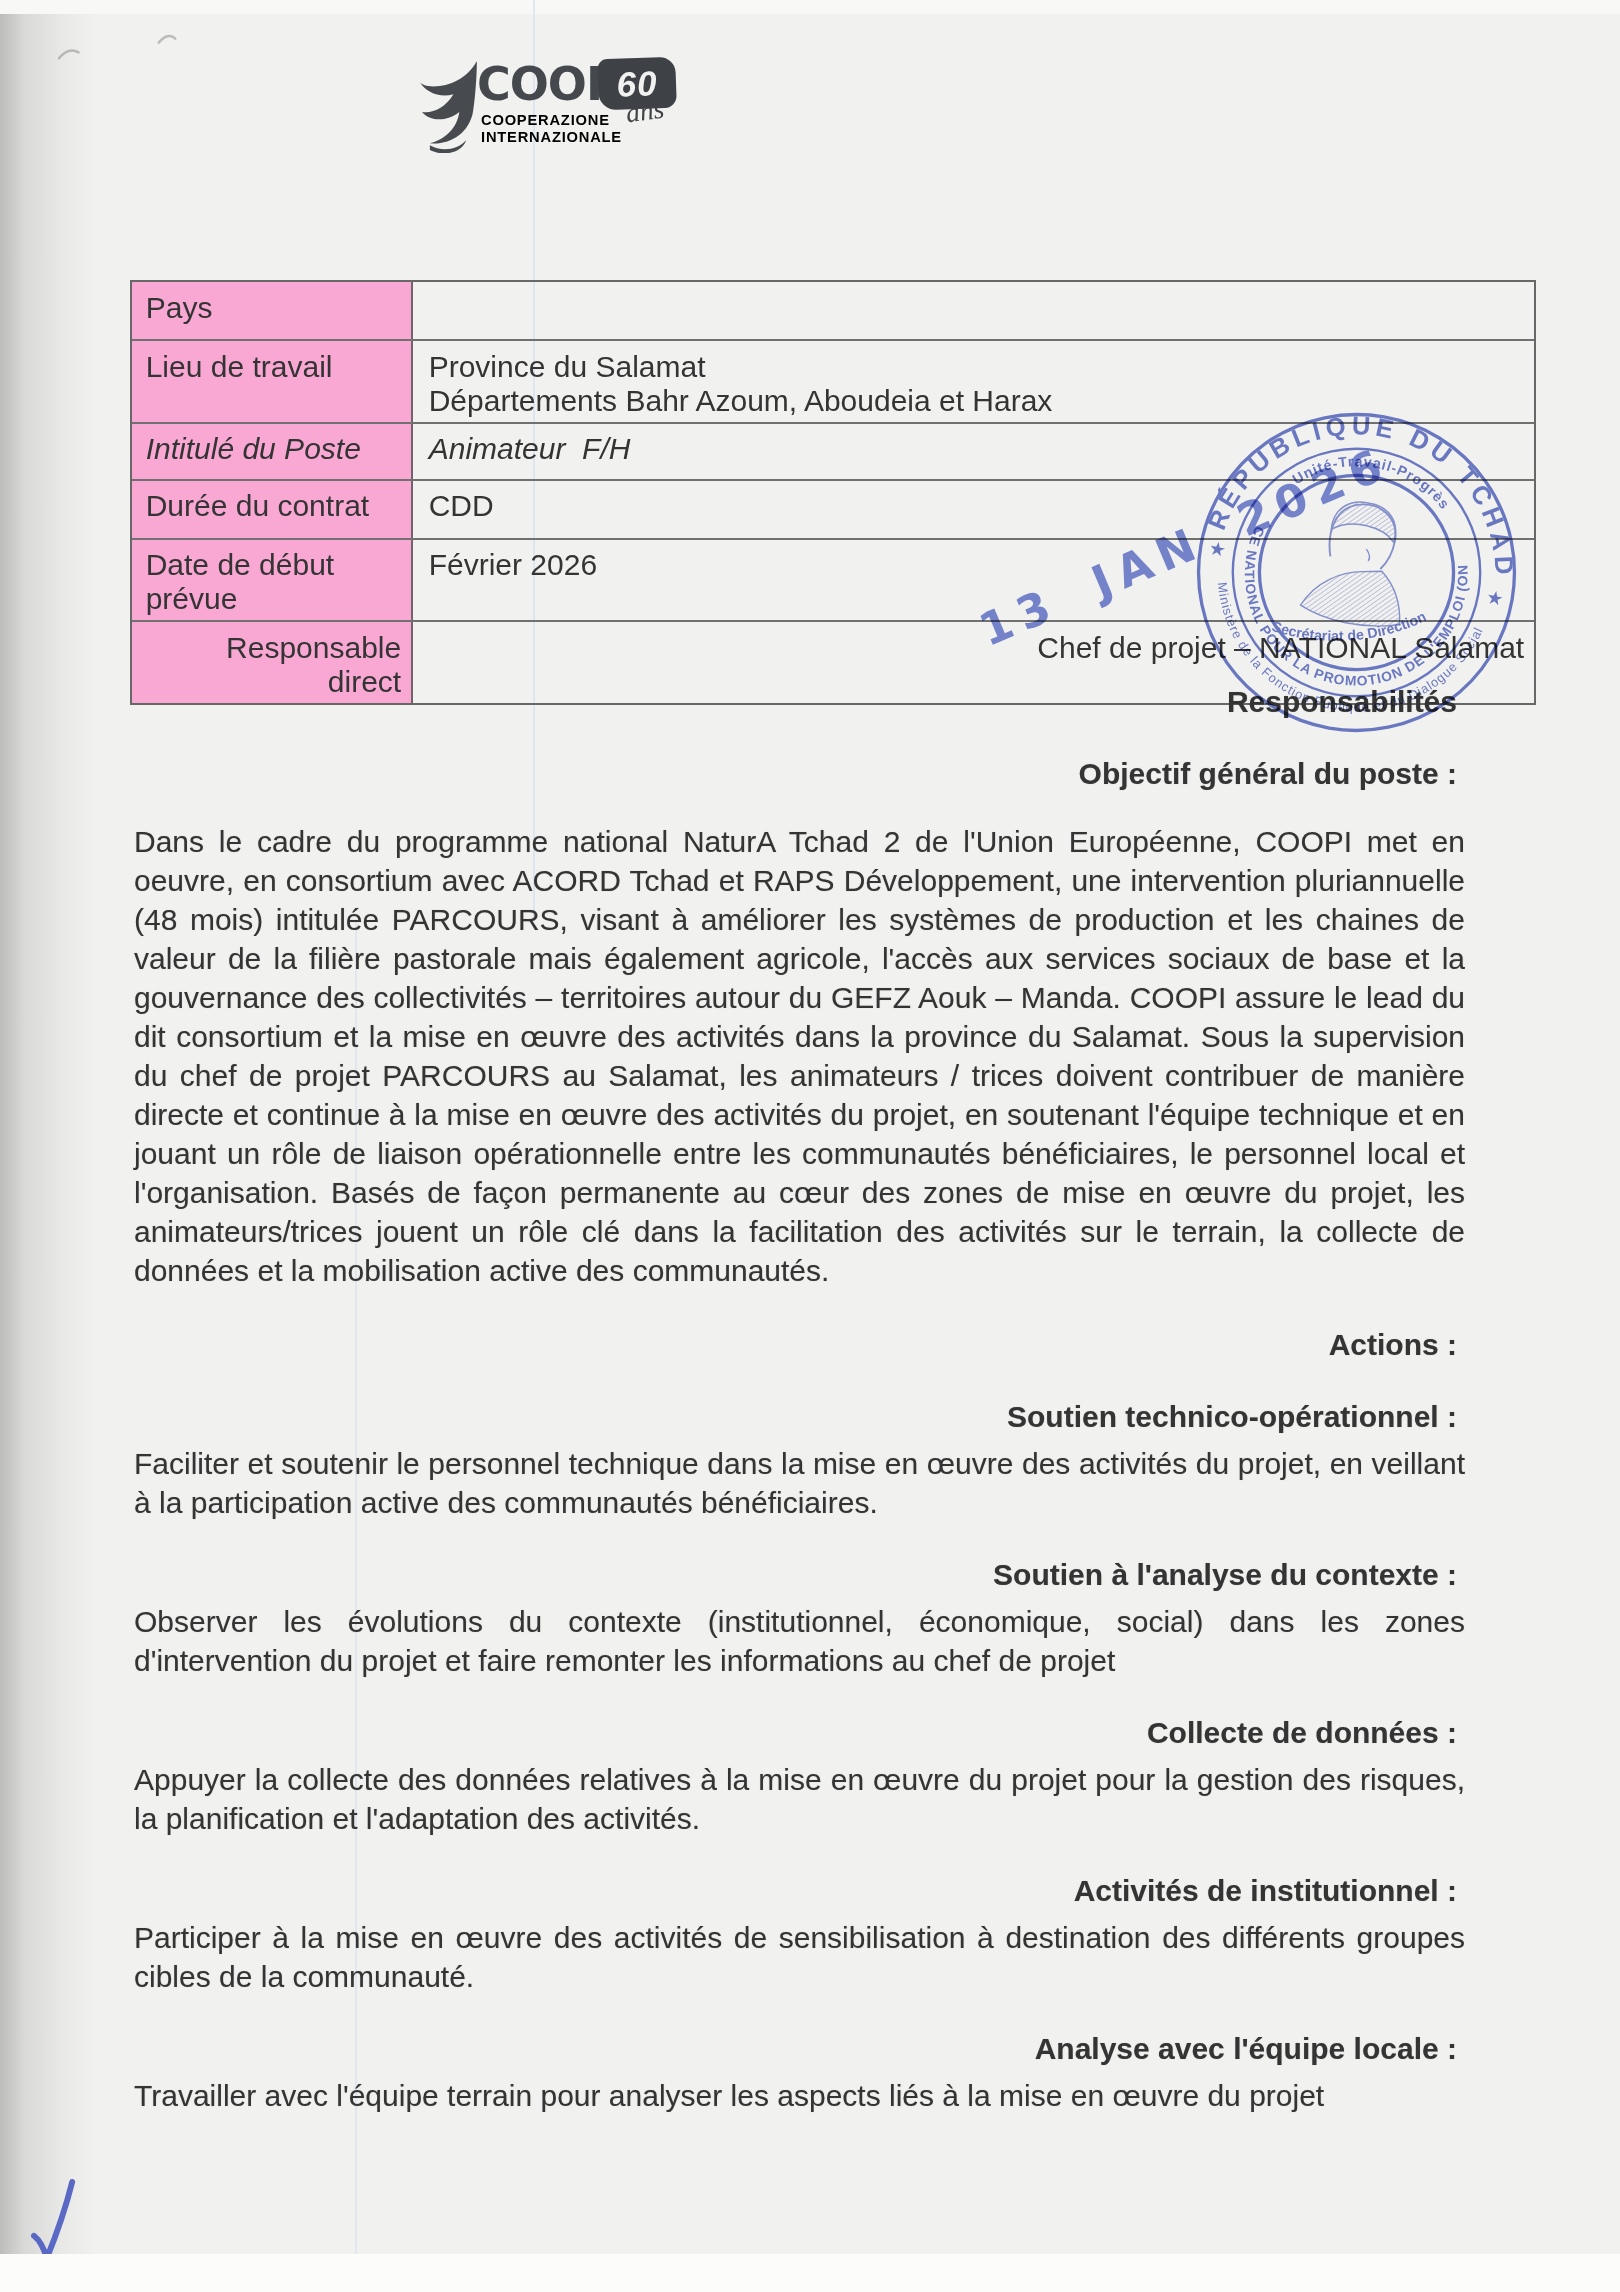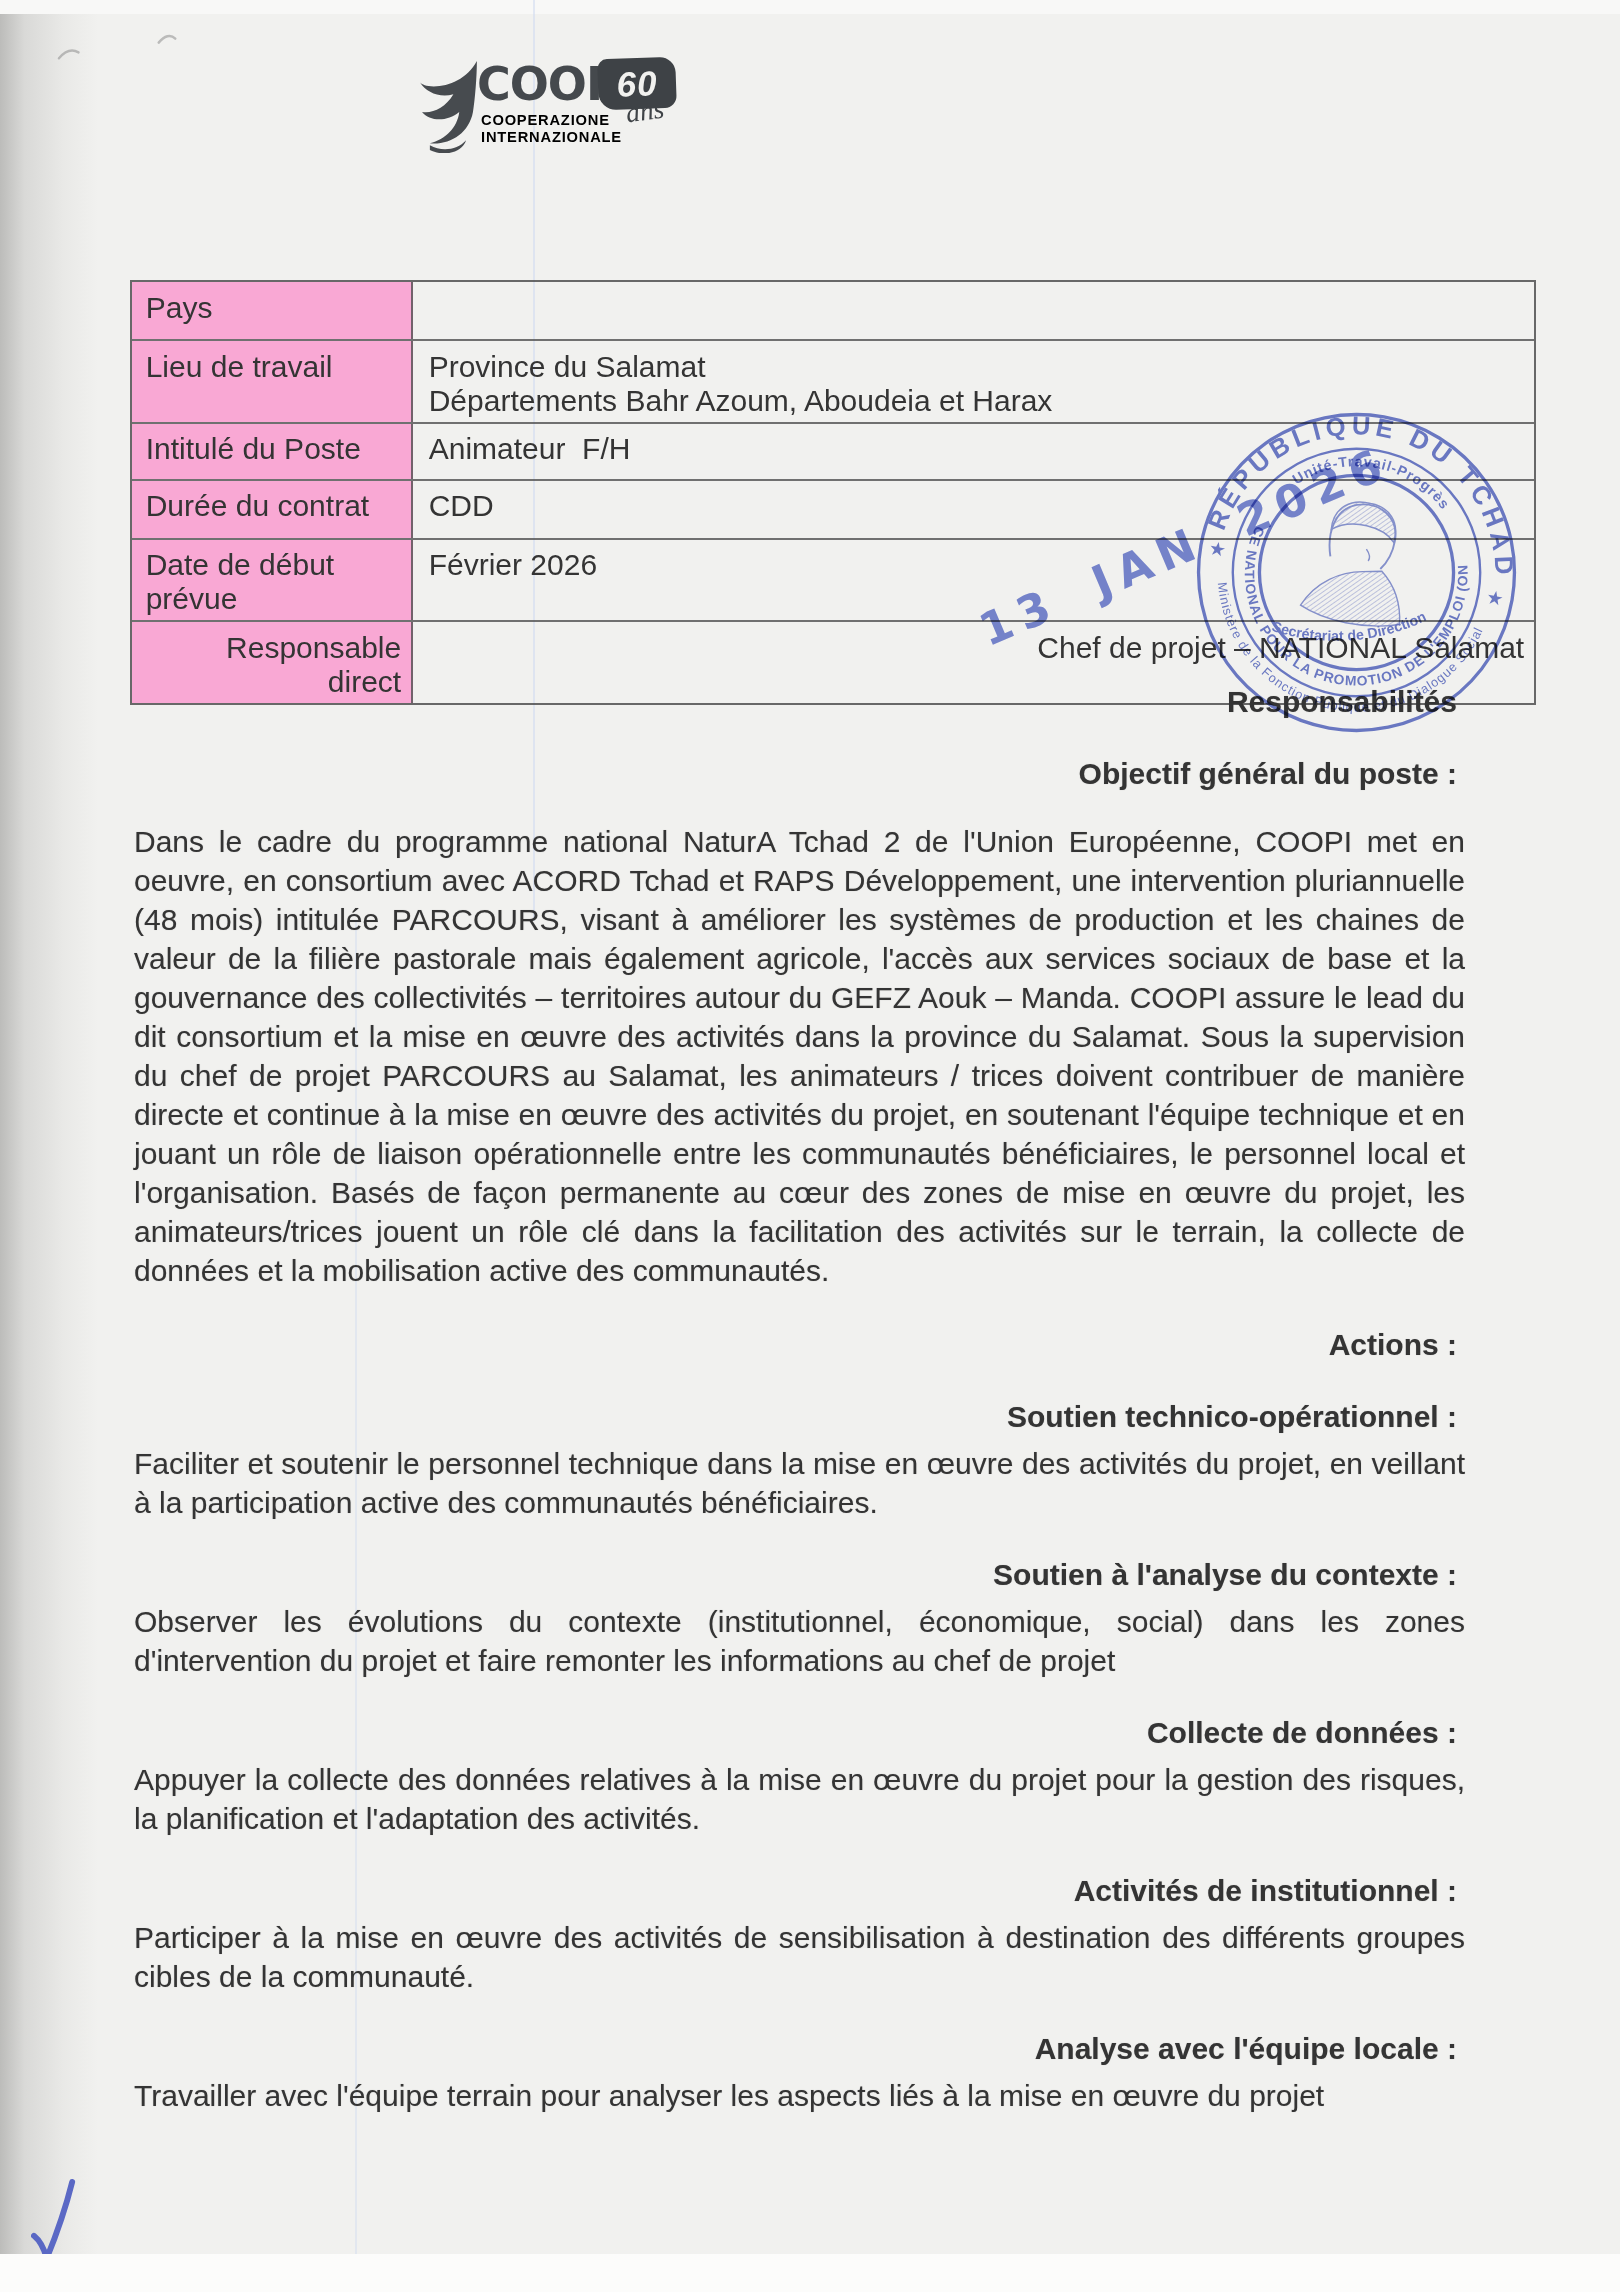--- a/index.html
+++ b/index.html
@@ -35,21 +35,21 @@
   .logo .sub1 { top:57px; } .logo .sub2 { top:74px; }
 
   
   .itable { position:absolute; left:130px; top:280px; width:1402px;
     border:2px solid rgba(80,80,80,.85); font-size:30px; }
   .trow { display:flex; border-bottom:2px solid rgba(80,80,80,.8); }
   .trow:last-child { border-bottom:none;text-align:right; }
   .tlabel { width:281px; flex:0 0 281px; background:#f9a8d4;
     border-right:2px solid rgba(80,80,80,.8); padding:8.8px 9.8px 3.9px 13.7px; box-sizing:border-box; }
   .tvalue { flex:1; padding:8.8px 9.8px 3.9px 15.7px; white-space:pre-wrap; }
-  .r1 { min-height:57px; } .r2 { min-height:73px; } .r3 { min-height:55px; }
+  .r1 { min-height:57px; } .r2 { min-height:73px; } .r3 { min-height:55px;font-style:italic; }
   .r4 { min-height:57px; } .r5 { min-height:55px; } .r6 { min-height:57px; }
 
   
   .doc-text { position:absolute; left:134px; top:674px; width:1331px;
     font-size:30px; line-height:39px; text-shadow:0 0 1px rgba(60,60,60,.3); }
   .h { font-weight:bold; margin:8px; font-size:30px;text-align:right; }
   .mb-resp { margin-bottom:33px; }
   .mb-obj { margin-bottom:29px; }
   .para { margin:0 0 35px 0; text-align:justify; }
   .mb-act { margin-bottom:33px; }

